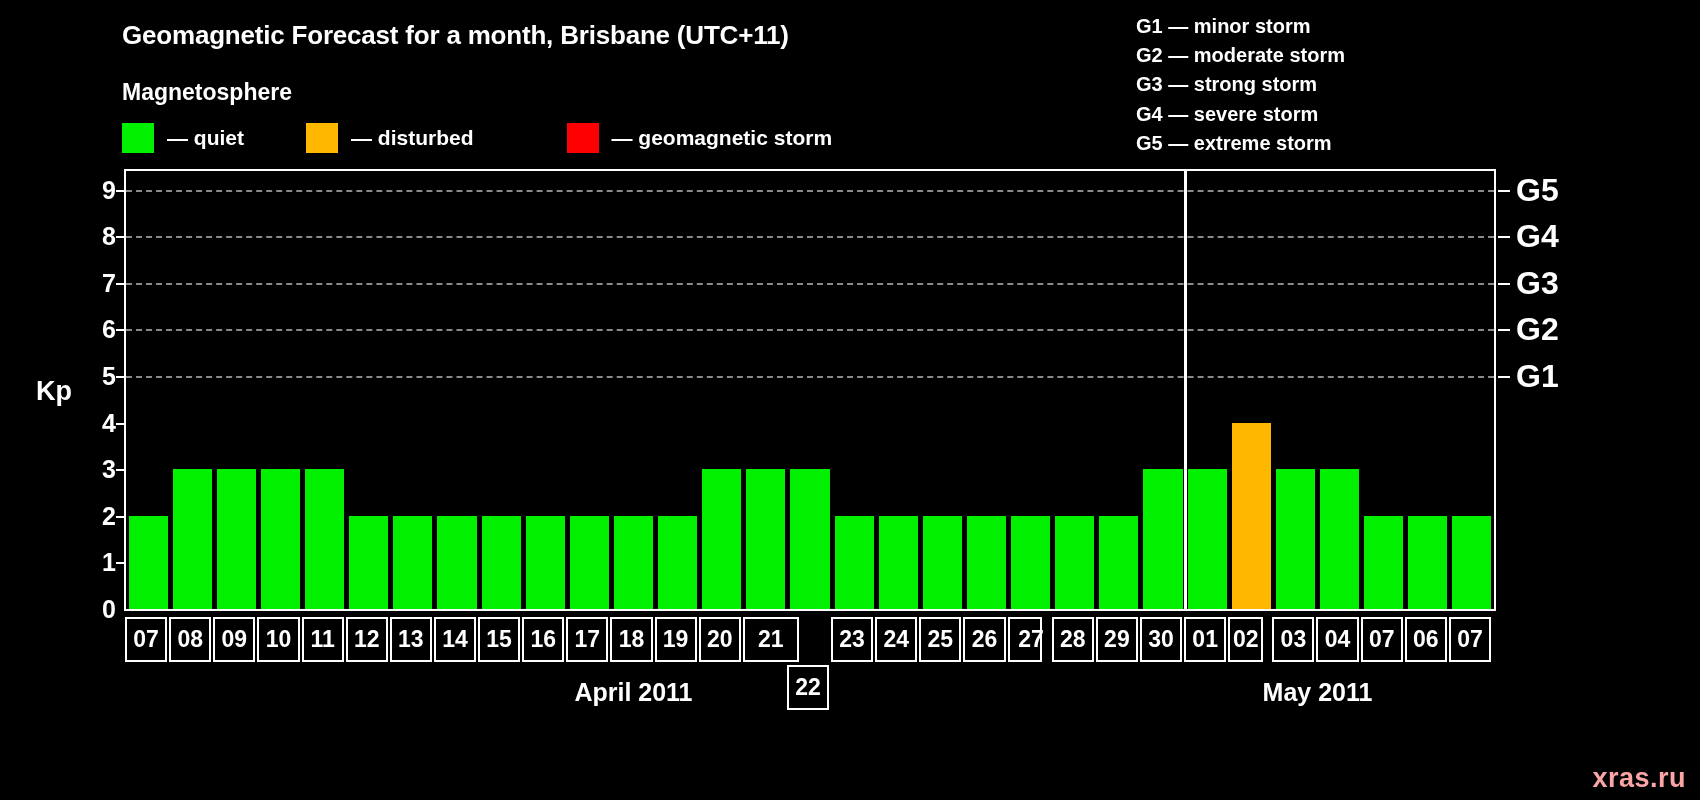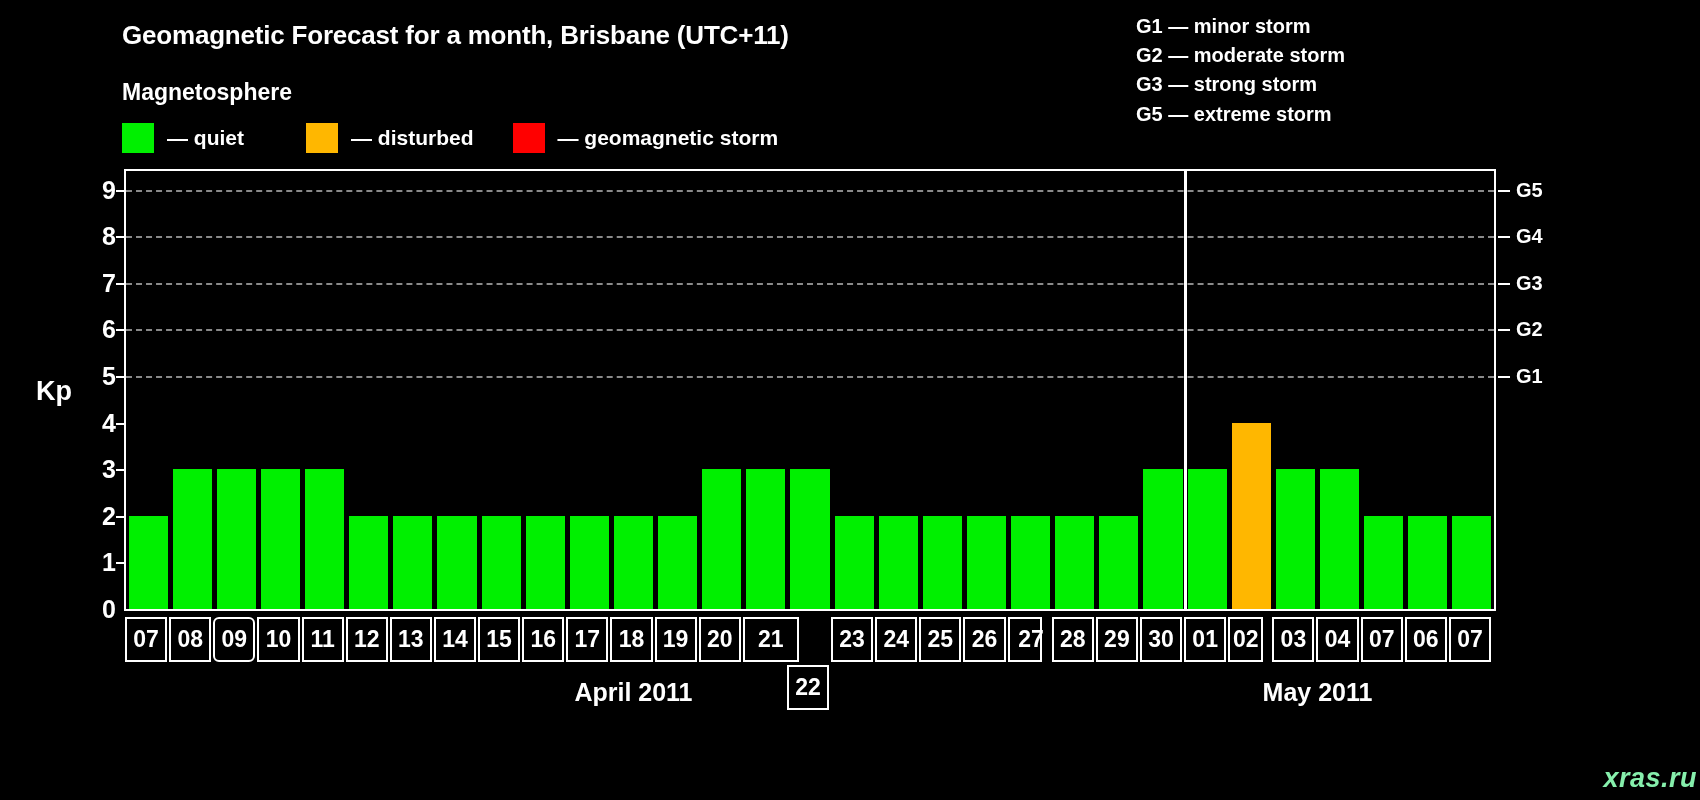--- a/index.html
+++ b/index.html
@@ -53,21 +53,21 @@
     width: 32px;
     height: 30px;
     display: block;
   }
   .legend-text {
     font-size: 21px;
     font-weight: bold;
     margin-left: 13px;
   }
   #legend-entry-0 { margin-right: 62px; }
-  #legend-entry-1 { margin-right: 39px; }
+  #legend-entry-1 { margin-right: 93px; }
 
   
   #gscale-legend {
     position: absolute;
     left: 1136px;
     top: 12px;
     line-height: 29.2px;
   }
   .gscale-line {
     font-size: 20px;
@@ -160,21 +160,21 @@
   #g-axis-labels {
     position: absolute;
     left: 1516px;
     top: 169px;
     width: 80px;
     height: 442px;
   }
   .g-axis-label {
     position: absolute;
     left: 0;
-    font-size: 20px;
+    font-size: 32px;
     font-weight: bold;
     transform: translateY(-50%);
     white-space: nowrap;
   }
   .g-tick-mark {
     position: absolute;
     left: 1498px;
     width: 12px;
     height: 0;
     border-top: 2px solid #ffffff;
@@ -208,27 +208,26 @@
     position: absolute;
     top: 678px;
     font-size: 25px;
     font-weight: bold;
     white-space: nowrap;
     transform: translateX(-50%);
   }
 
   #watermark {
     position: absolute;
-    right: 3px;
+    right: 14px;
     bottom: 6px;
     font-size: 27px;
     font-weight: bold;
-    color: #86efac;
+    color: #fca5a5;
     letter-spacing: 0.5px;
-    font-style: italic;
   }
 </style>
 </head>
 <body>
 
 <div id="chart-title">Geomagnetic Forecast for a month, Brisbane (UTC+11)</div>
 
 <div id="magnetosphere-label">Magnetosphere</div>
 
 <div id="legend-row">
@@ -243,20 +242,21 @@
     <div class="legend-entry" id="legend-entry-2">
       <span class="legend-swatch" style="background: rgb(255, 0, 0);"></span>
       <span class="legend-text">— geomagnetic storm</span>
     </div>
   </div>
 
 <div id="gscale-legend">
     <div class="gscale-line">G1 — minor storm</div>
     <div class="gscale-line">G2 — moderate storm</div>
     <div class="gscale-line">G3 — strong storm</div>
+    <div class="gscale-line">G4 — severe storm</div>
     <div class="gscale-line">G5 — extreme storm</div>
   </div>
 
 <div id="y-axis-title">Kp</div>
 <div id="y-tick-labels">
     <div class="y-tick-label" style="top: 440px;">0</div>
     <div class="y-tick-label" style="top: 393.404px;">1</div>
     <div class="y-tick-label" style="top: 346.809px;">2</div>
     <div class="y-tick-label" style="top: 300.213px;">3</div>
     <div class="y-tick-label" style="top: 253.617px;">4</div>
@@ -315,21 +315,21 @@
     <div class="g-axis-label" style="top: 207.021px;">G1</div>
     <div class="g-axis-label" style="top: 160.426px;">G2</div>
     <div class="g-axis-label" style="top: 113.83px;">G3</div>
     <div class="g-axis-label" style="top: 67.234px;">G4</div>
     <div class="g-axis-label" style="top: 20.6383px;">G5</div>
   </div>
 
 <div id="date-boxes">
     <div class="date-box" style="left: 1px; width: 42.129px;">07</div>
     <div class="date-box" style="left: 45.129px; width: 42.129px;">08</div>
-    <div class="date-box" style="left: 89.2581px; width: 42.129px; border-radius: 6px;">09</div>
+    <div class="date-box" style="left: 89.2581px; width: 42.129px;">09</div>
     <div class="date-box" style="left: 133.387px; width: 42.129px;">10</div>
     <div class="date-box" style="left: 177.516px; width: 42.129px;">11</div>
     <div class="date-box" style="left: 221.645px; width: 42.129px;">12</div>
     <div class="date-box" style="left: 265.774px; width: 42.129px;">13</div>
     <div class="date-box" style="left: 309.903px; width: 42.129px;">14</div>
     <div class="date-box" style="left: 354.032px; width: 42.129px;">15</div>
     <div class="date-box" style="left: 398.161px; width: 42.129px;">16</div>
     <div class="date-box" style="left: 442.29px; width: 42.129px;">17</div>
     <div class="date-box" style="left: 486.419px; width: 42.129px;">18</div>
     <div class="date-box" style="left: 530.548px; width: 42.129px;">19</div>

